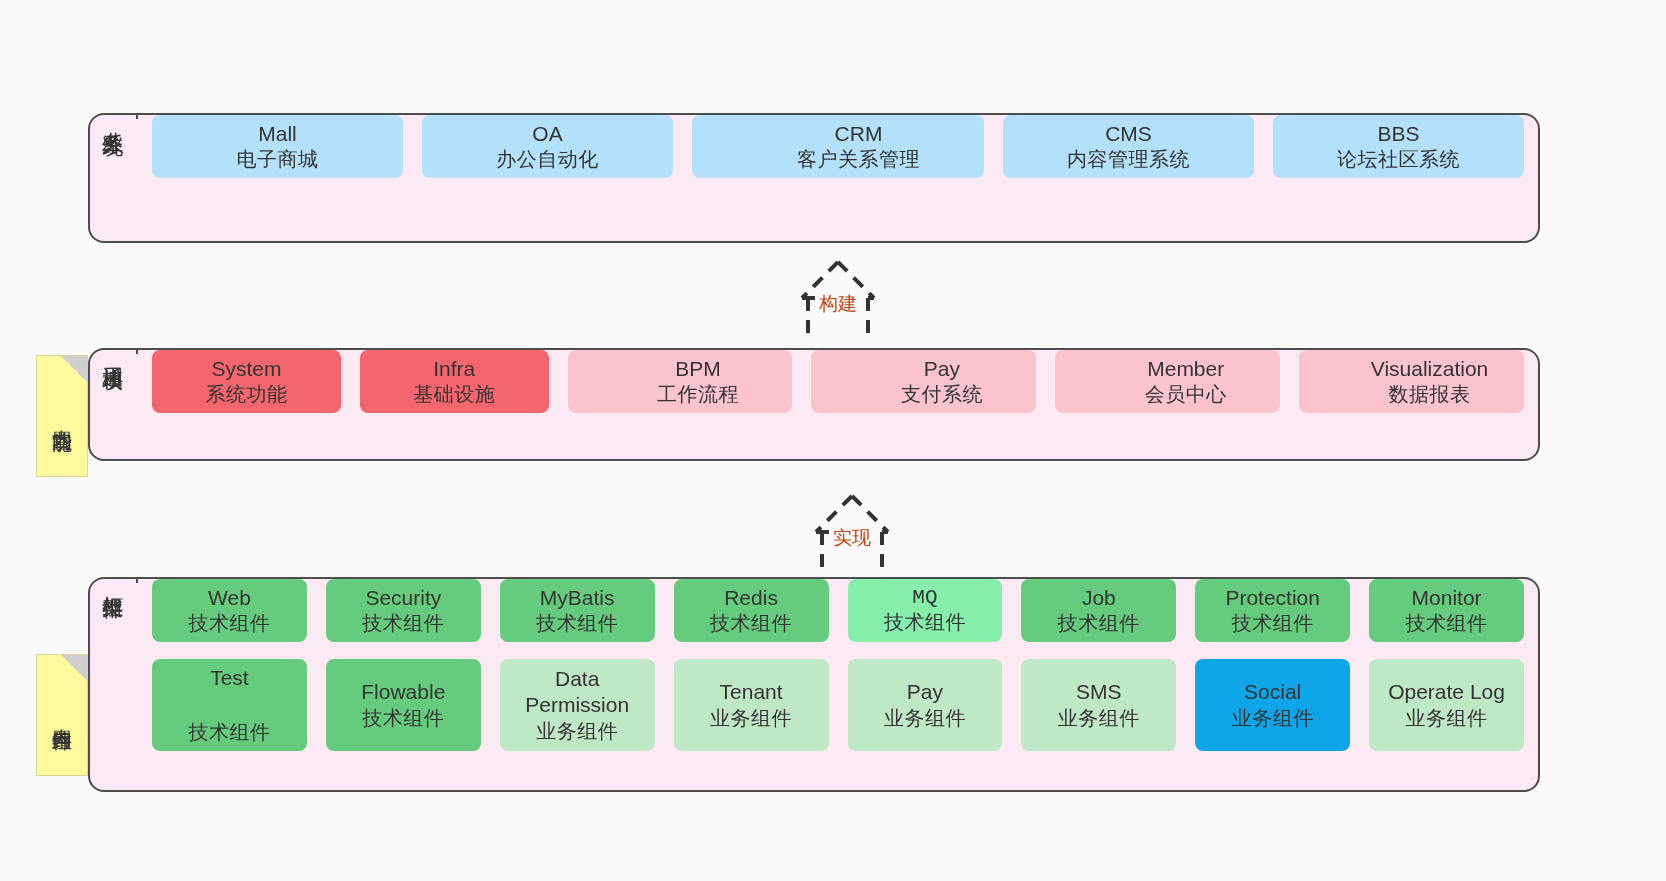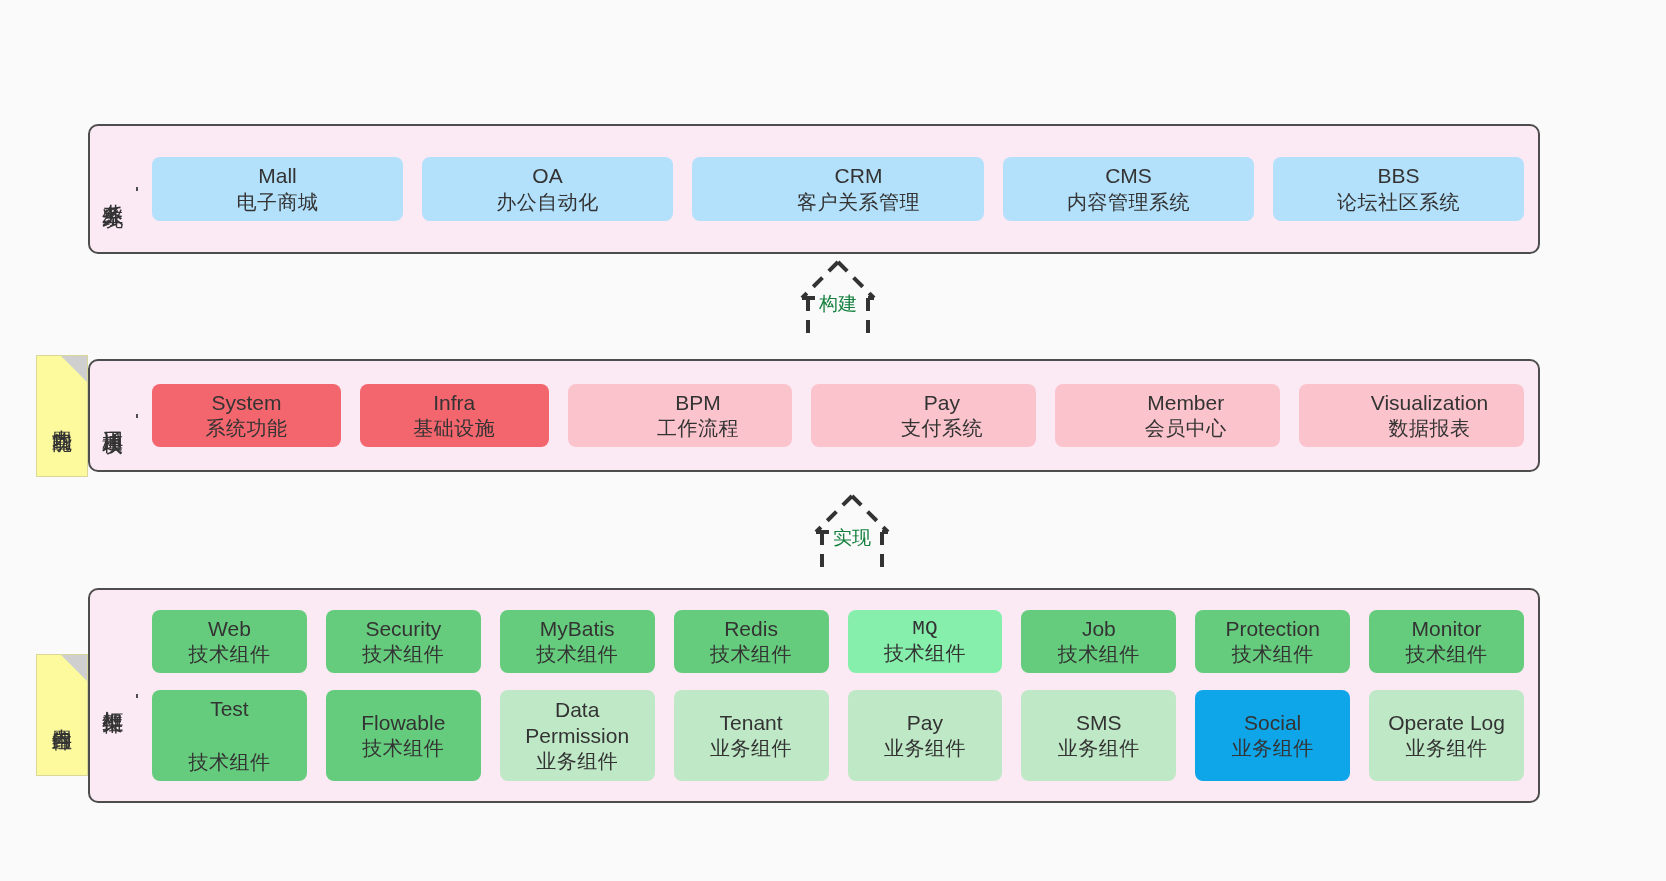--- a/index.html
+++ b/index.html
@@ -21,25 +21,24 @@
     position: relative;
     width: 1666px;
     height: 881px;
   }
 
   
   .layer {
     position: absolute;
     background: #fbeaf4;
     border: 2px solid #4d4d4d;
-    border-radius: 10px;
+    border-radius: 16px;
     box-sizing: border-box;
     display: flex;
-    align-items: center;
-    margin-top: 11px;
+    align-items: flex-start;
   }
 
   
   .layer-title {
     flex: 0 0 auto;
     width: 46px;
     display: flex;
     align-items: center;
     justify-content: center;
     font-size: 21px;
@@ -134,21 +133,21 @@
   }
   .connector svg { display: block; overflow: visible; }
   .connector .label {
     position: absolute;
     left: 50%;
     transform: translateX(-50%);
     background: #fafafa;
     font-size: 19px;
     line-height: 1;
     padding: 2px 3px;
-    color: #15803d;
+    color: #c2410c;
     white-space: nowrap;
     user-select: none;
   }
 </style>
 </head>
 <body style="background: rgb(250, 250, 250);">
 
 <div id="canvas">
 
   <div class="layer" id="layer-business" style="left: 88px; top: 113px; width: 1452px; height: 130px; background: rgb(251, 234, 244); border-color: rgb(77, 77, 77);">

